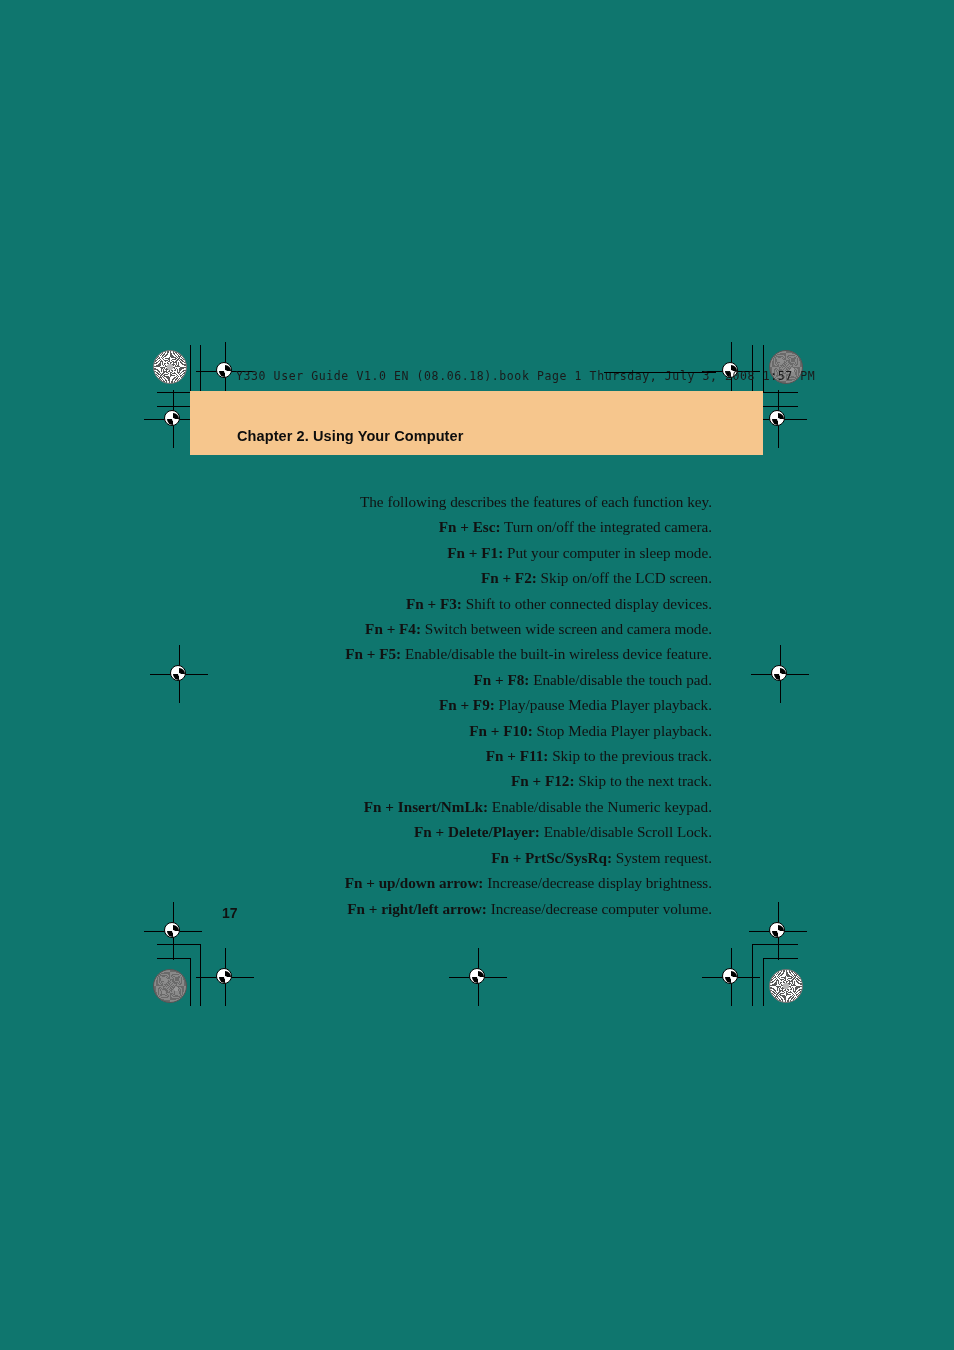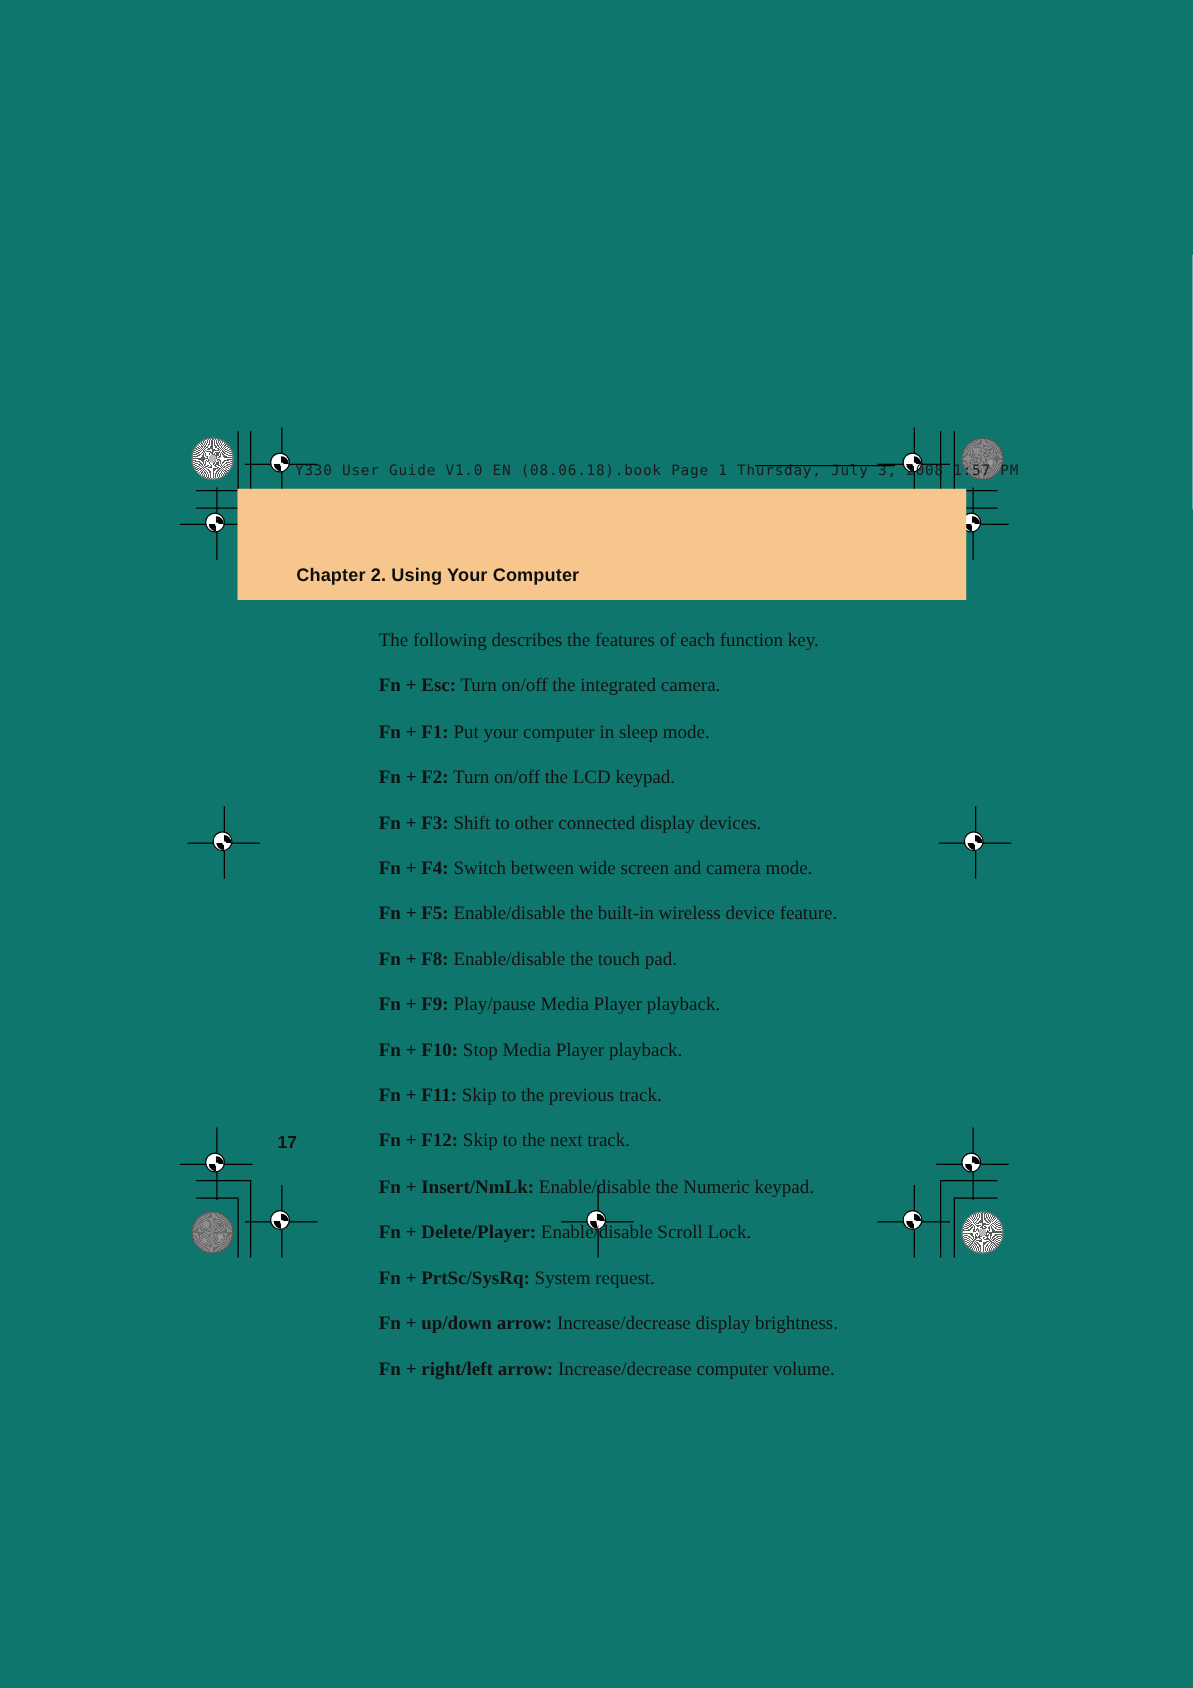--- a/index.html
+++ b/index.html
@@ -122,23 +122,22 @@
     height: 1px;
     background: #000;
   }
 
   
   #chapter-band {
     position: absolute;
     left: 190px;
     top: 391px;
     width: 573px;
-    height: 89px;
+    height: 64px;
     background: #f6c68d;
-    padding-left: 10px;
   }
   #chapter-title {
     position: absolute;
     left: 47px;
     bottom: 11px;
     font-family: "Liberation Sans", "DejaVu Sans", sans-serif;
     font-weight: bold;
     font-size: 14.5px;
     color: #0d0d0d;
     letter-spacing: 0.1px;
@@ -151,21 +150,22 @@
     left: 287px;
     top: 487px;
     width: 430px;
     font-family: "Liberation Serif", "DejaVu Serif", serif;
     font-size: 15.2px;
     line-height: 20.4px;
     color: #111111;
   }
   #body-copy .para {
     white-space: nowrap;
-    margin: 16px;
+    margin: 5px;
+    text-align: right;
   }
   #body-copy .key {
     font-weight: bold;
   }
 
   
   #page-folio {
     position: absolute;
     left: 222px;
     top: 905px;
@@ -280,21 +280,21 @@
 
   <div id="chapter-band">
     <div id="chapter-title">Chapter 2. Using Your Computer</div>
   </div>
 
   <div id="body-copy">
     <p class="para">The following describes the features of each function key.</p>
     <div id="shortcut-list">
         <p class="para"><span class="key">Fn + Esc:</span><span> Turn on/off the integrated camera.</span></p>
         <p class="para"><span class="key">Fn + F1:</span><span> Put your computer in sleep mode.</span></p>
-        <p class="para"><span class="key">Fn + F2:</span><span> Turn on/off the LCD keypad.</span></p>
+        <p class="para"><span class="key">Fn + F2:</span><span> Skip on/off the LCD screen.</span></p>
         <p class="para"><span class="key">Fn + F3:</span><span> Shift to other connected display devices.</span></p>
         <p class="para"><span class="key">Fn + F4:</span><span> Switch between wide screen and camera mode.</span></p>
         <p class="para"><span class="key">Fn + F5:</span><span> Enable/disable the built-in wireless device feature.</span></p>
         <p class="para"><span class="key">Fn + F8:</span><span> Enable/disable the touch pad.</span></p>
         <p class="para"><span class="key">Fn + F9:</span><span> Play/pause Media Player playback.</span></p>
         <p class="para"><span class="key">Fn + F10:</span><span> Stop Media Player playback.</span></p>
         <p class="para"><span class="key">Fn + F11:</span><span> Skip to the previous track.</span></p>
         <p class="para"><span class="key">Fn + F12:</span><span> Skip to the next track.</span></p>
         <p class="para"><span class="key">Fn + Insert/NmLk:</span><span> Enable/disable the Numeric keypad.</span></p>
         <p class="para"><span class="key">Fn + Delete/Player:</span><span> Enable/disable Scroll Lock.</span></p>

